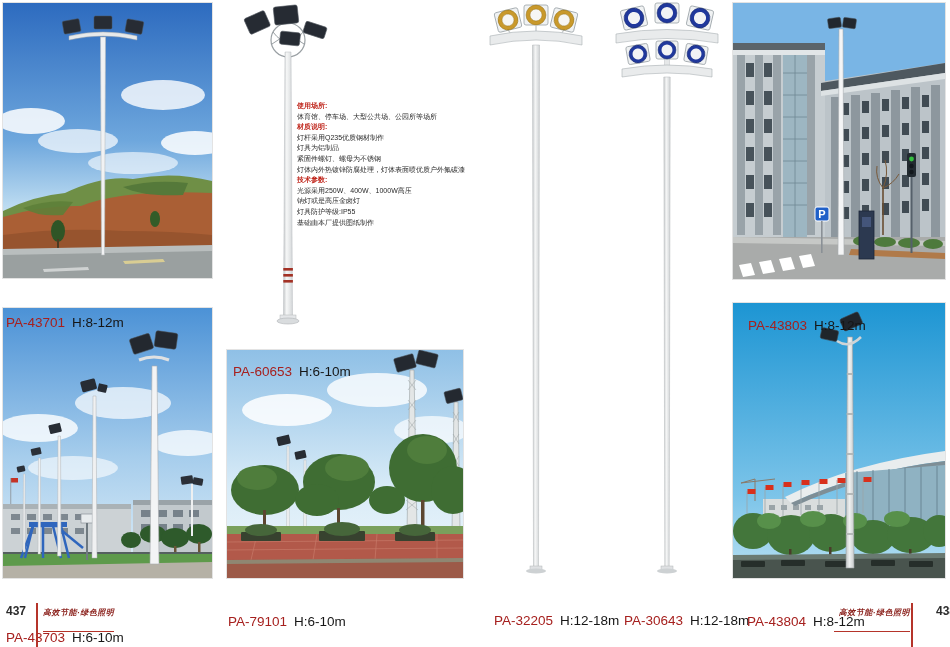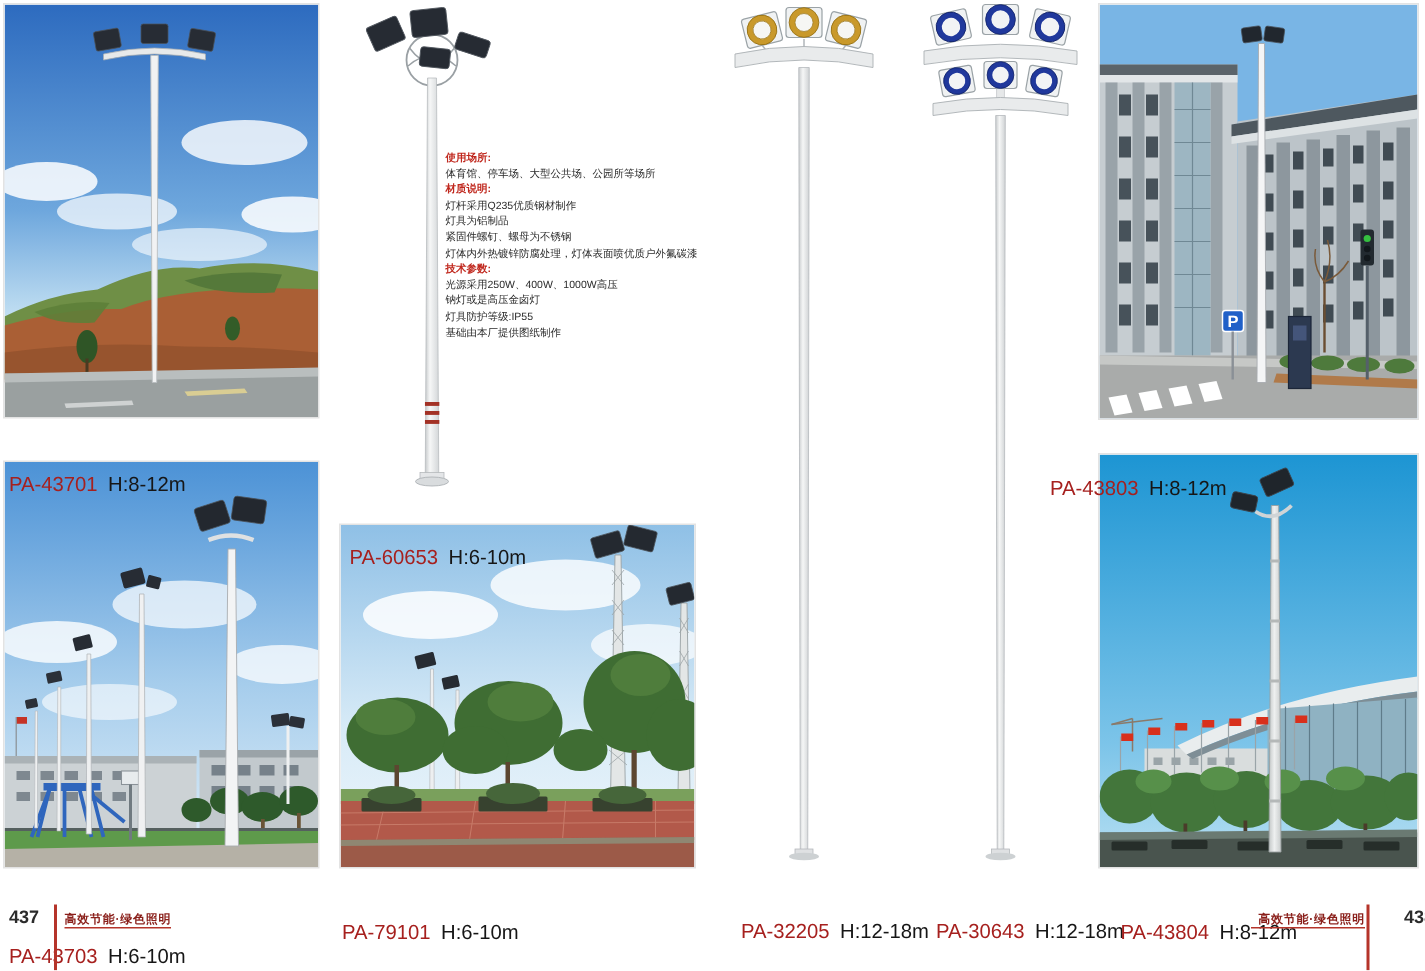--- a/index.html
+++ b/index.html
@@ -14,21 +14,21 @@
   .label { position:absolute; font-weight:normal; font-size:13.5px; white-space:nowrap;margin-top:34px; }
   .label .code { color:#a6201e; margin-right:7px; }
   .label .ht { color:#161616; }
   .desc { position:absolute; left:297px; top:101px; font-size:7px; line-height:10.6px; color:#2a2a2a; }
   .desc .dh { color:#c0281e; font-weight:bold; }
   .desc .dl { white-space:nowrap; }
   .pagenum { position:absolute; font-weight:bold; font-size:12px; color:#2b2b2b; }
   .vline { position:absolute; width:2px; height:44px; background:#b5342a; }
   .slogan {
     position:absolute; font-size:8px; font-weight:bold; color:#8a1f1a;
-    letter-spacing:0.5px; border-bottom:1.5px solid #b5342a; padding-bottom:0; white-space:nowrap;
+    letter-spacing:0.5px; border-bottom:1.5px solid #b5342a; padding-bottom:13px; white-space:nowrap;font-style:italic;
   }
   .slogan.right { text-align:right; width:76px; }
 </style>
 </head>
 <body>
 
 <div class="page">
 
   <div class="photo" style="left:3px; top:3px;">
     <svg width="209" height="275" viewBox="0 0 209 275">
@@ -597,21 +597,21 @@
   </div>
   <div class="label" style="left:228px; top:580px;">
     <span class="code">PA-79101</span><span class="ht">H:6-10m</span>
   </div>
   <div class="label" style="left:494px; top:579px;">
     <span class="code">PA-32205</span><span class="ht">H:12-18m</span>
   </div>
   <div class="label" style="left:624px; top:579px;">
     <span class="code">PA-30643</span><span class="ht">H:12-18m</span>
   </div>
-  <div class="label" style="left:700px; top:284px;">
+  <div class="label" style="left:748px; top:284px;">
     <span class="code">PA-43803</span><span class="ht">H:8-12m</span>
   </div>
   <div class="label" style="left:735px; top:580px;padding-left:12px;">
     <span class="code">PA-43804</span><span class="ht">H:8-12m</span>
   </div>
 
   <div class="pagenum" style="left:6px; top:604px;">437</div>
   <div class="vline" style="left:36px; top:603px;"></div>
   <div class="slogan" style="left:43px; top:607px;">高效节能·绿色照明</div>
 

